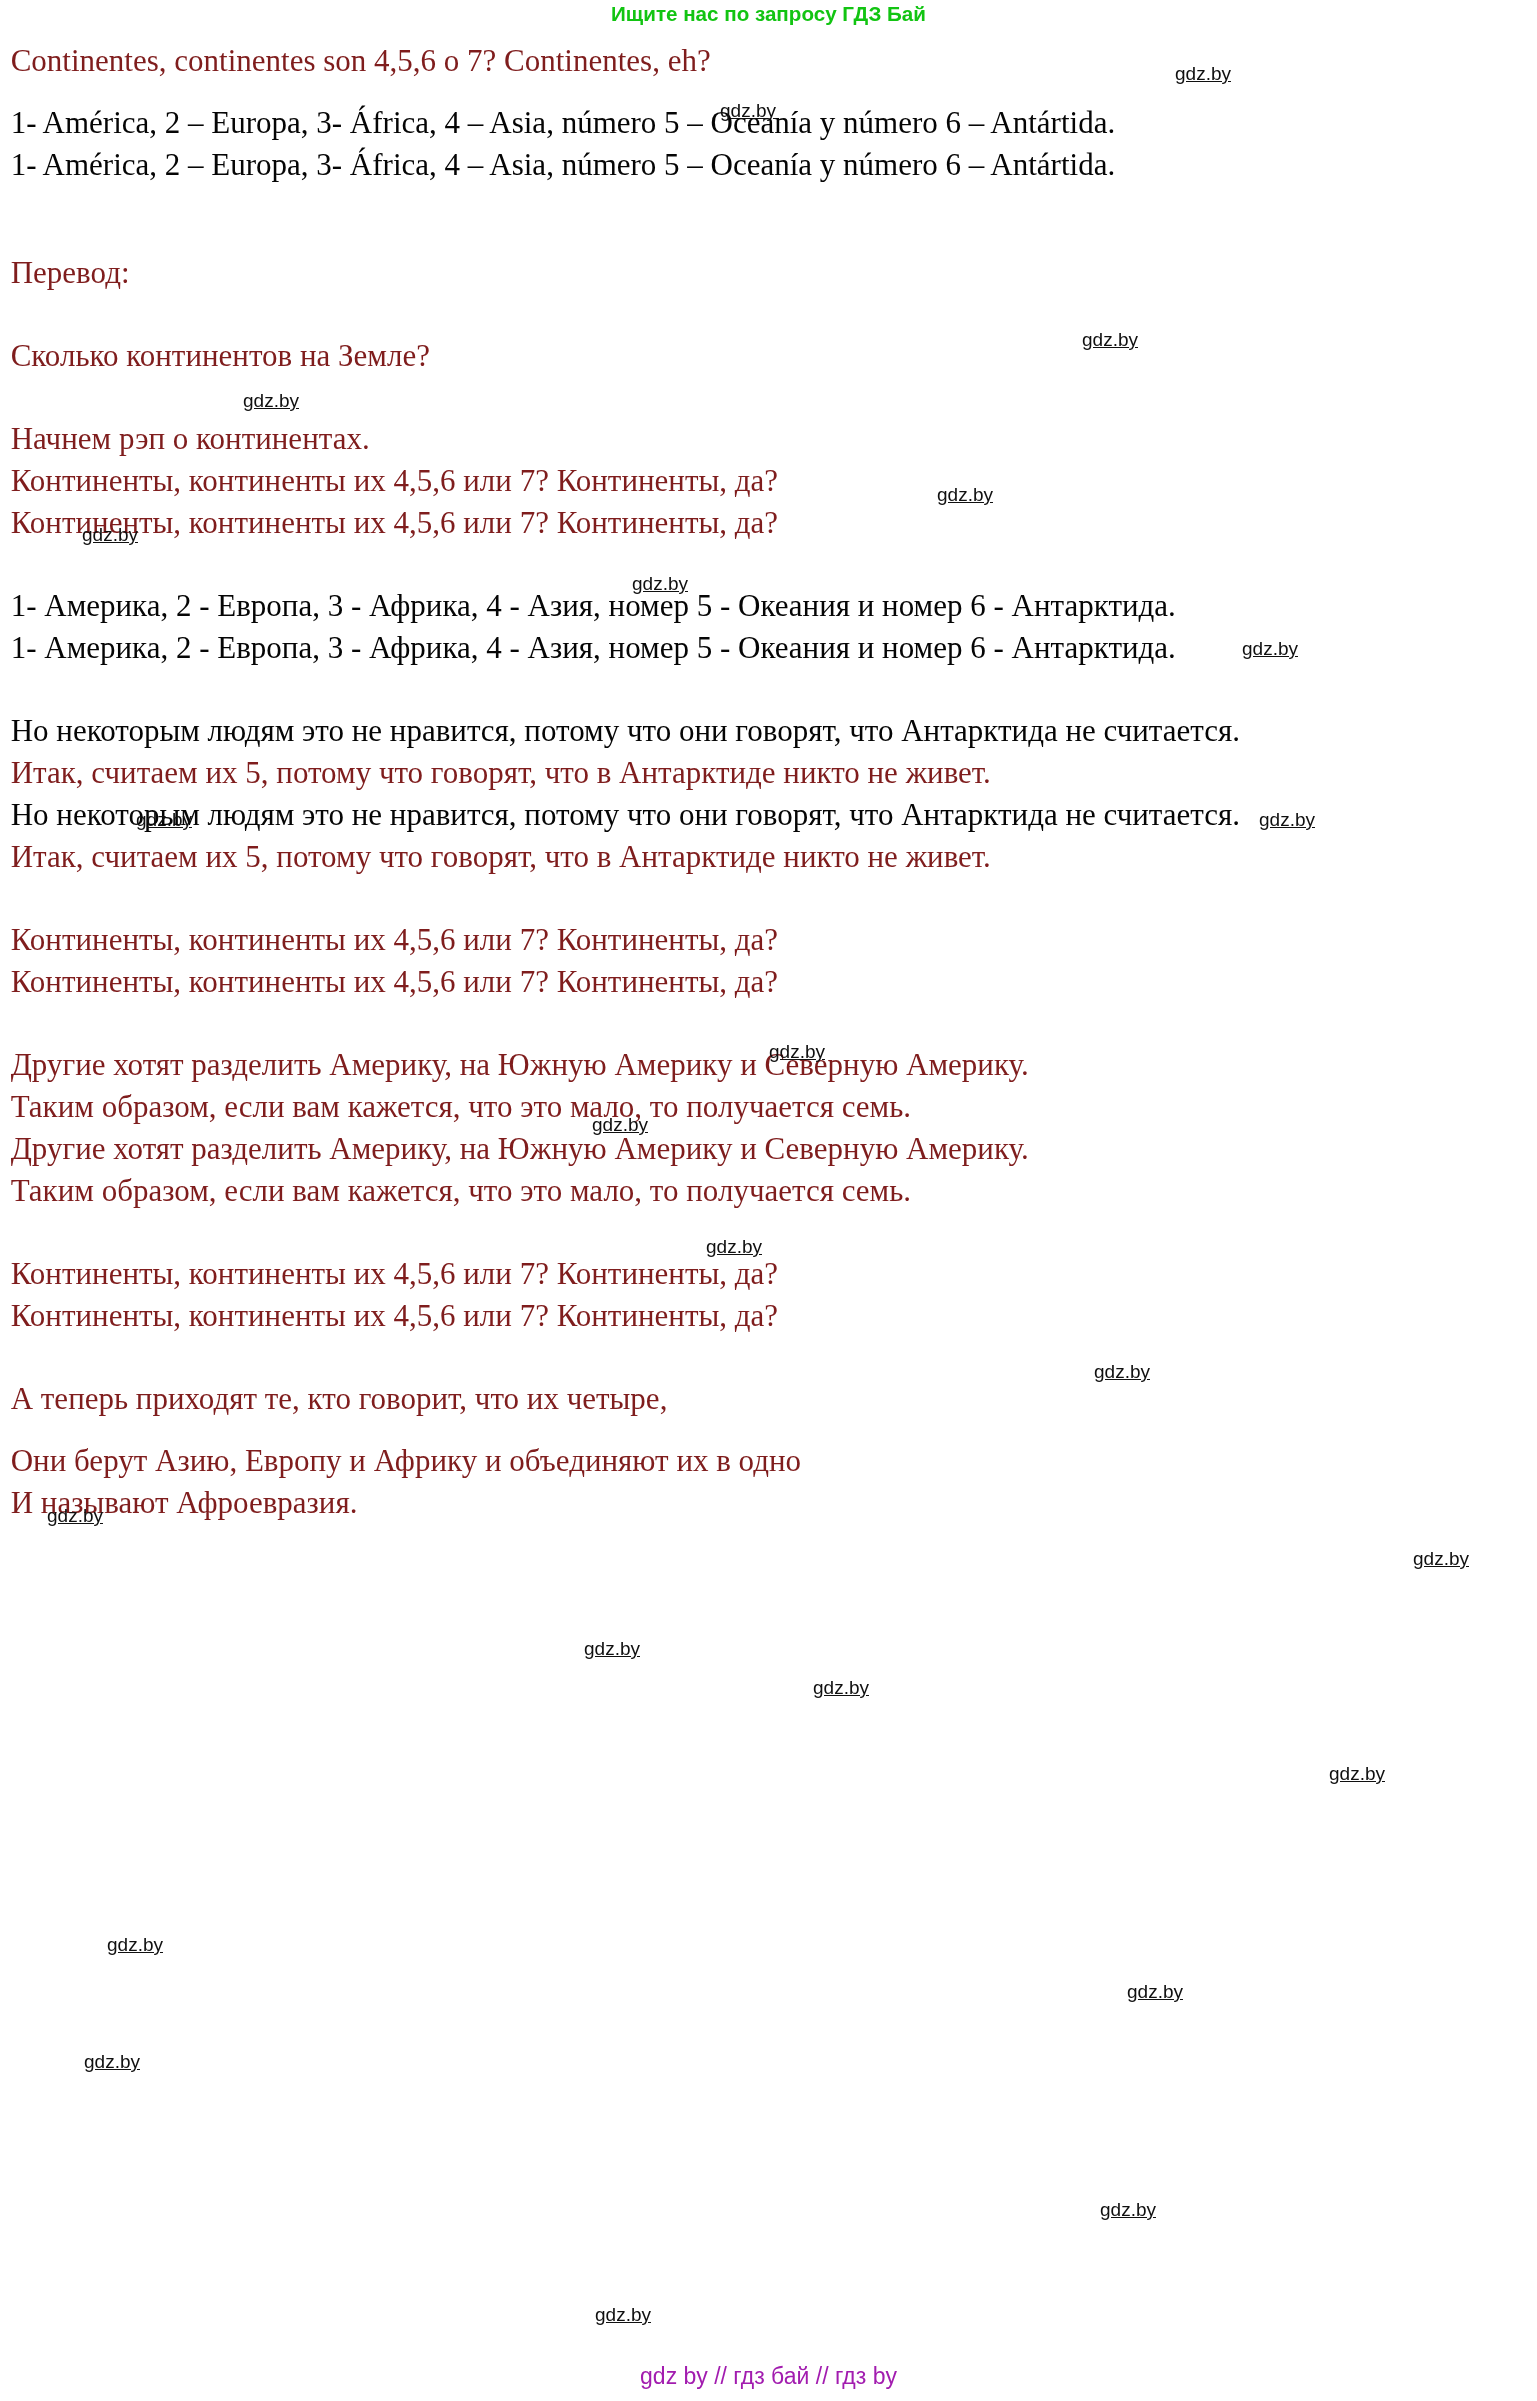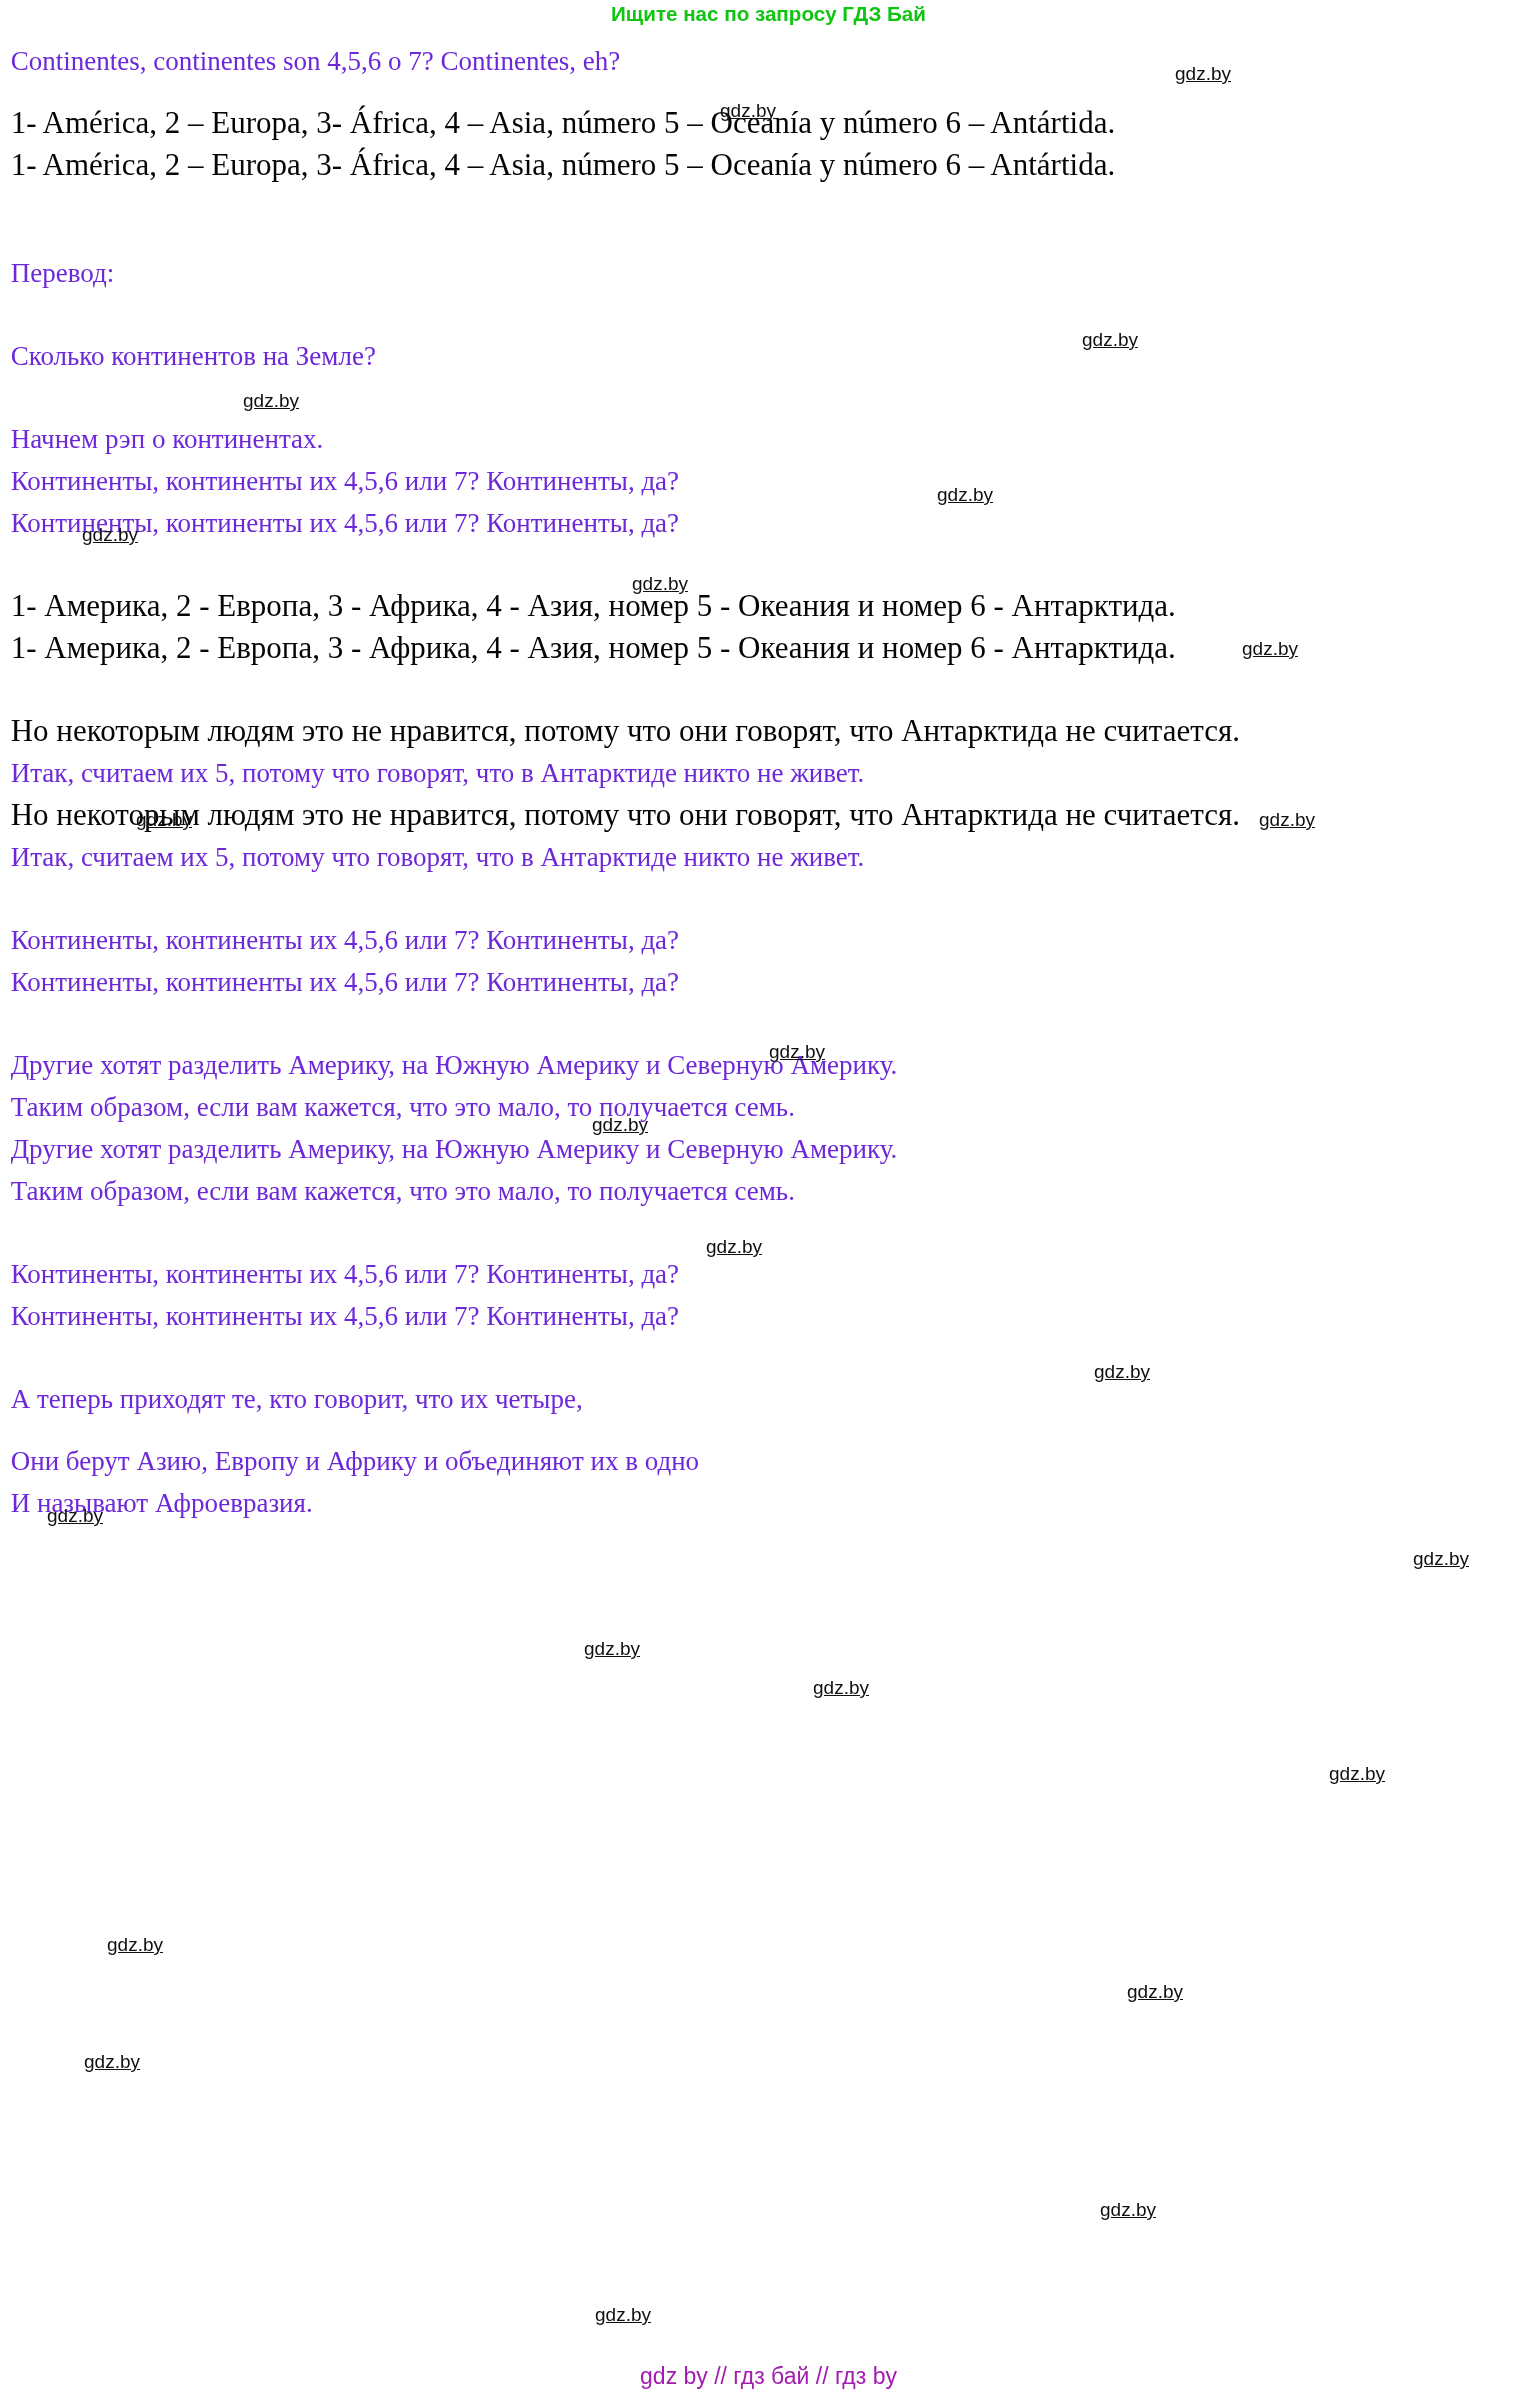--- a/index.html
+++ b/index.html
@@ -47,23 +47,23 @@
   
   .content {
     position: absolute;
     left: 10.7px;
     top: 40px;
     width: 1507px;
   }
 
   .line {
     font-family: "Liberation Serif", "DejaVu Serif", serif;
-    font-size: 27px;
+    font-size: 31px;
     line-height: 42px;
-    color: #6d28d9;
+    color: #7f1d1d;
     white-space: nowrap;
   }
   .wrapline {
     font-family: Liberation Serif, serif;
     font-size: 31px;
     line-height: 42px;
     color: #050505;
     text-align: justify;
     text-align-last: left;
     width: 1501px;

